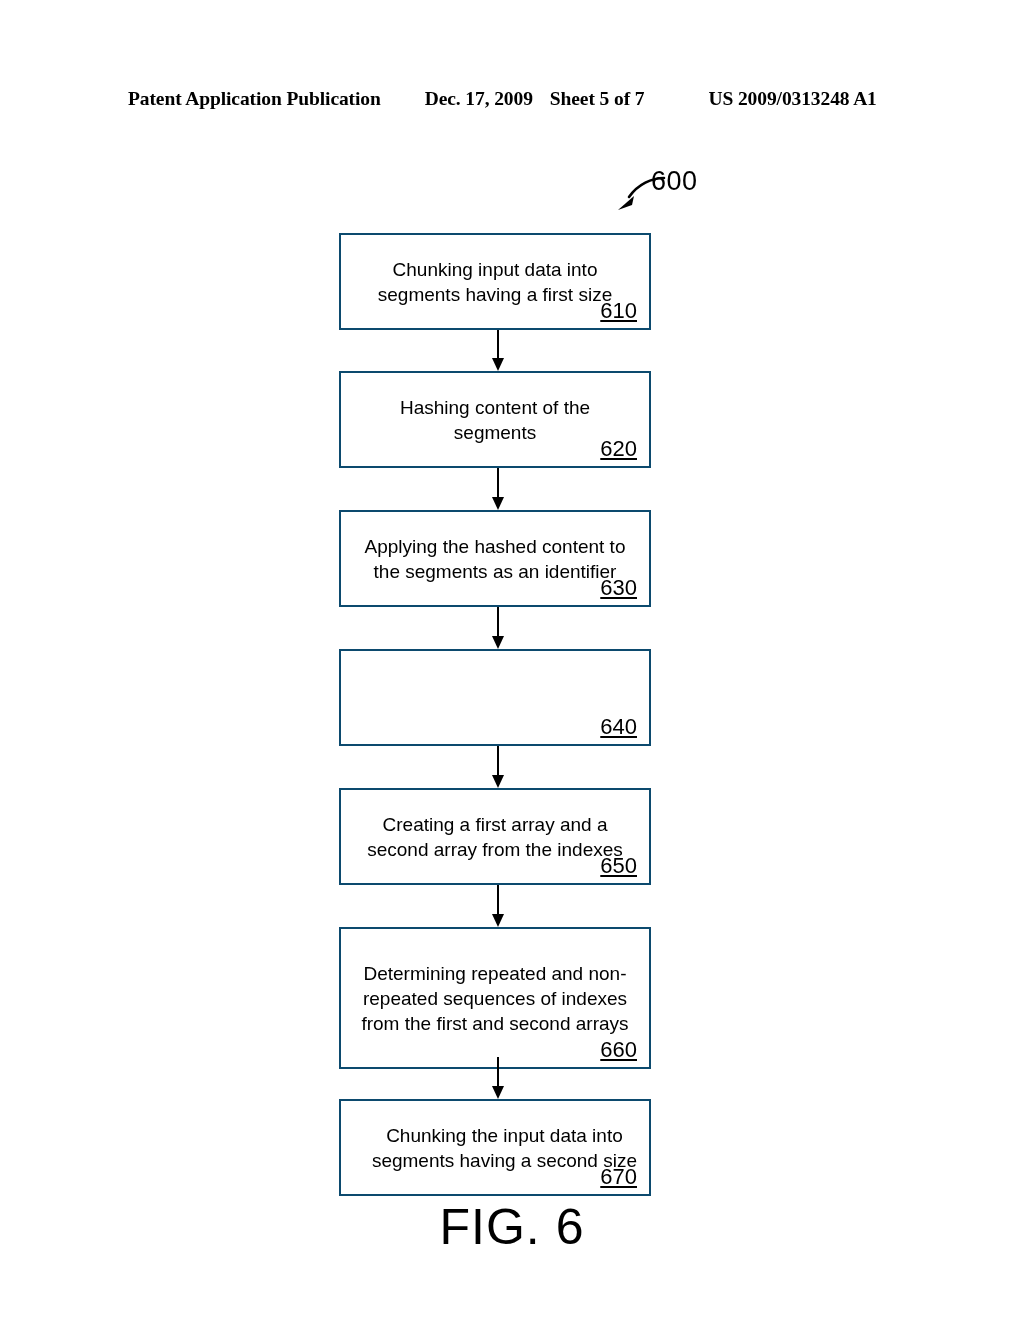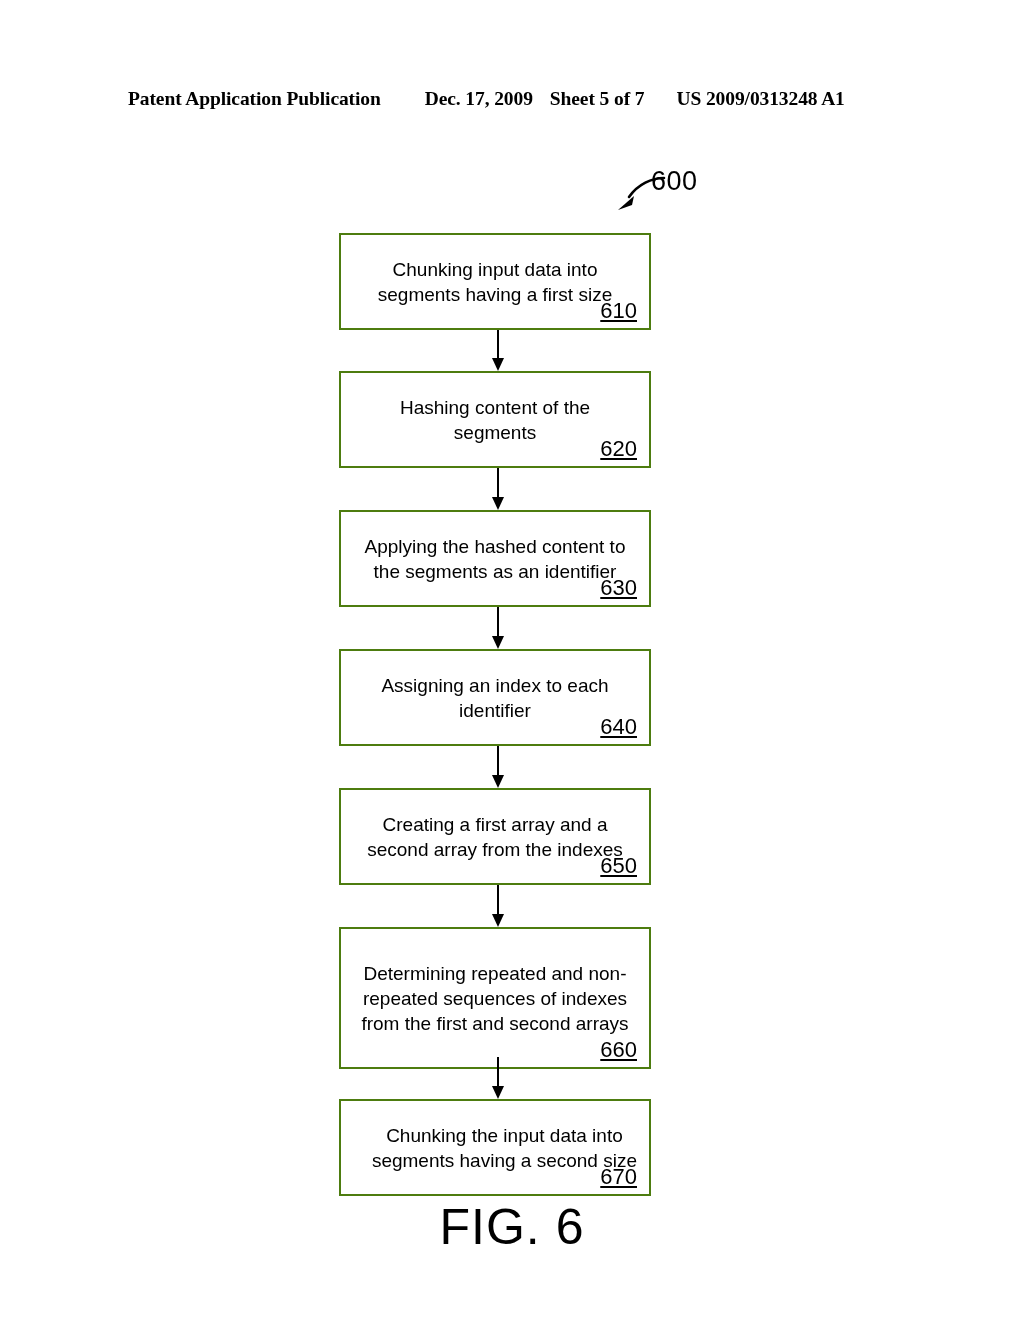--- a/index.html
+++ b/index.html
@@ -27,21 +27,21 @@
     font-weight: bold;
     font-size: 19.5px;
     letter-spacing: -0.1px;
     white-space: nowrap;
     display: flex;
     align-items: baseline;
   }
   .hdr-pub      { }
   .hdr-date     { margin-left: 44px; }
   .hdr-sheet    { margin-left: 17px; }
-  .hdr-patno    { margin-left: 32px; }
+  .hdr-patno    { margin-left: 64px; }
 
   
   .flow {
     position: absolute;
     left: 0;
     top: 4px;
     width: 1024px;
     height: 1320px;
     margin-top: 8px;
   }
@@ -62,21 +62,21 @@
     width: 56px;
     height: 44px;
   }
 
   
   .node {
     position: absolute;
     left: 339px;
     width: 312px;
     box-sizing: border-box;
-    border: 2px solid #4d7c0f;
+    border: 2px solid #0c4a6e;
     background: #ffffff;
     padding: 0;
     display: flex;
     flex-direction: column;
     justify-content: center;
   }
   .node-text {
     text-align: center;
     font-size: 19px;
     line-height: 25px;
@@ -156,22 +156,20 @@
         <div class="node-text">Hashing content of the
 segments</div>
         <div class="node-num">620</div>
       </div>
       <div class="node" style="top: 498px; height: 97px;">
         <div class="node-text">Applying the hashed content to
 the segments as an identifier</div>
         <div class="node-num">630</div>
       </div>
       <div class="node" style="top: 637px; height: 97px;">
-        <div class="node-text">Assigning an index to each
-identifier</div>
         <div class="node-num">640</div>
       </div>
       <div class="node" style="top: 776px; height: 97px;">
         <div class="node-text">Creating a first array and a
 second array from the indexes</div>
         <div class="node-num">650</div>
       </div>
       <div class="node" style="top: 915px; height: 142px;">
         <div class="node-text">Determining repeated and non-
 repeated sequences of indexes

